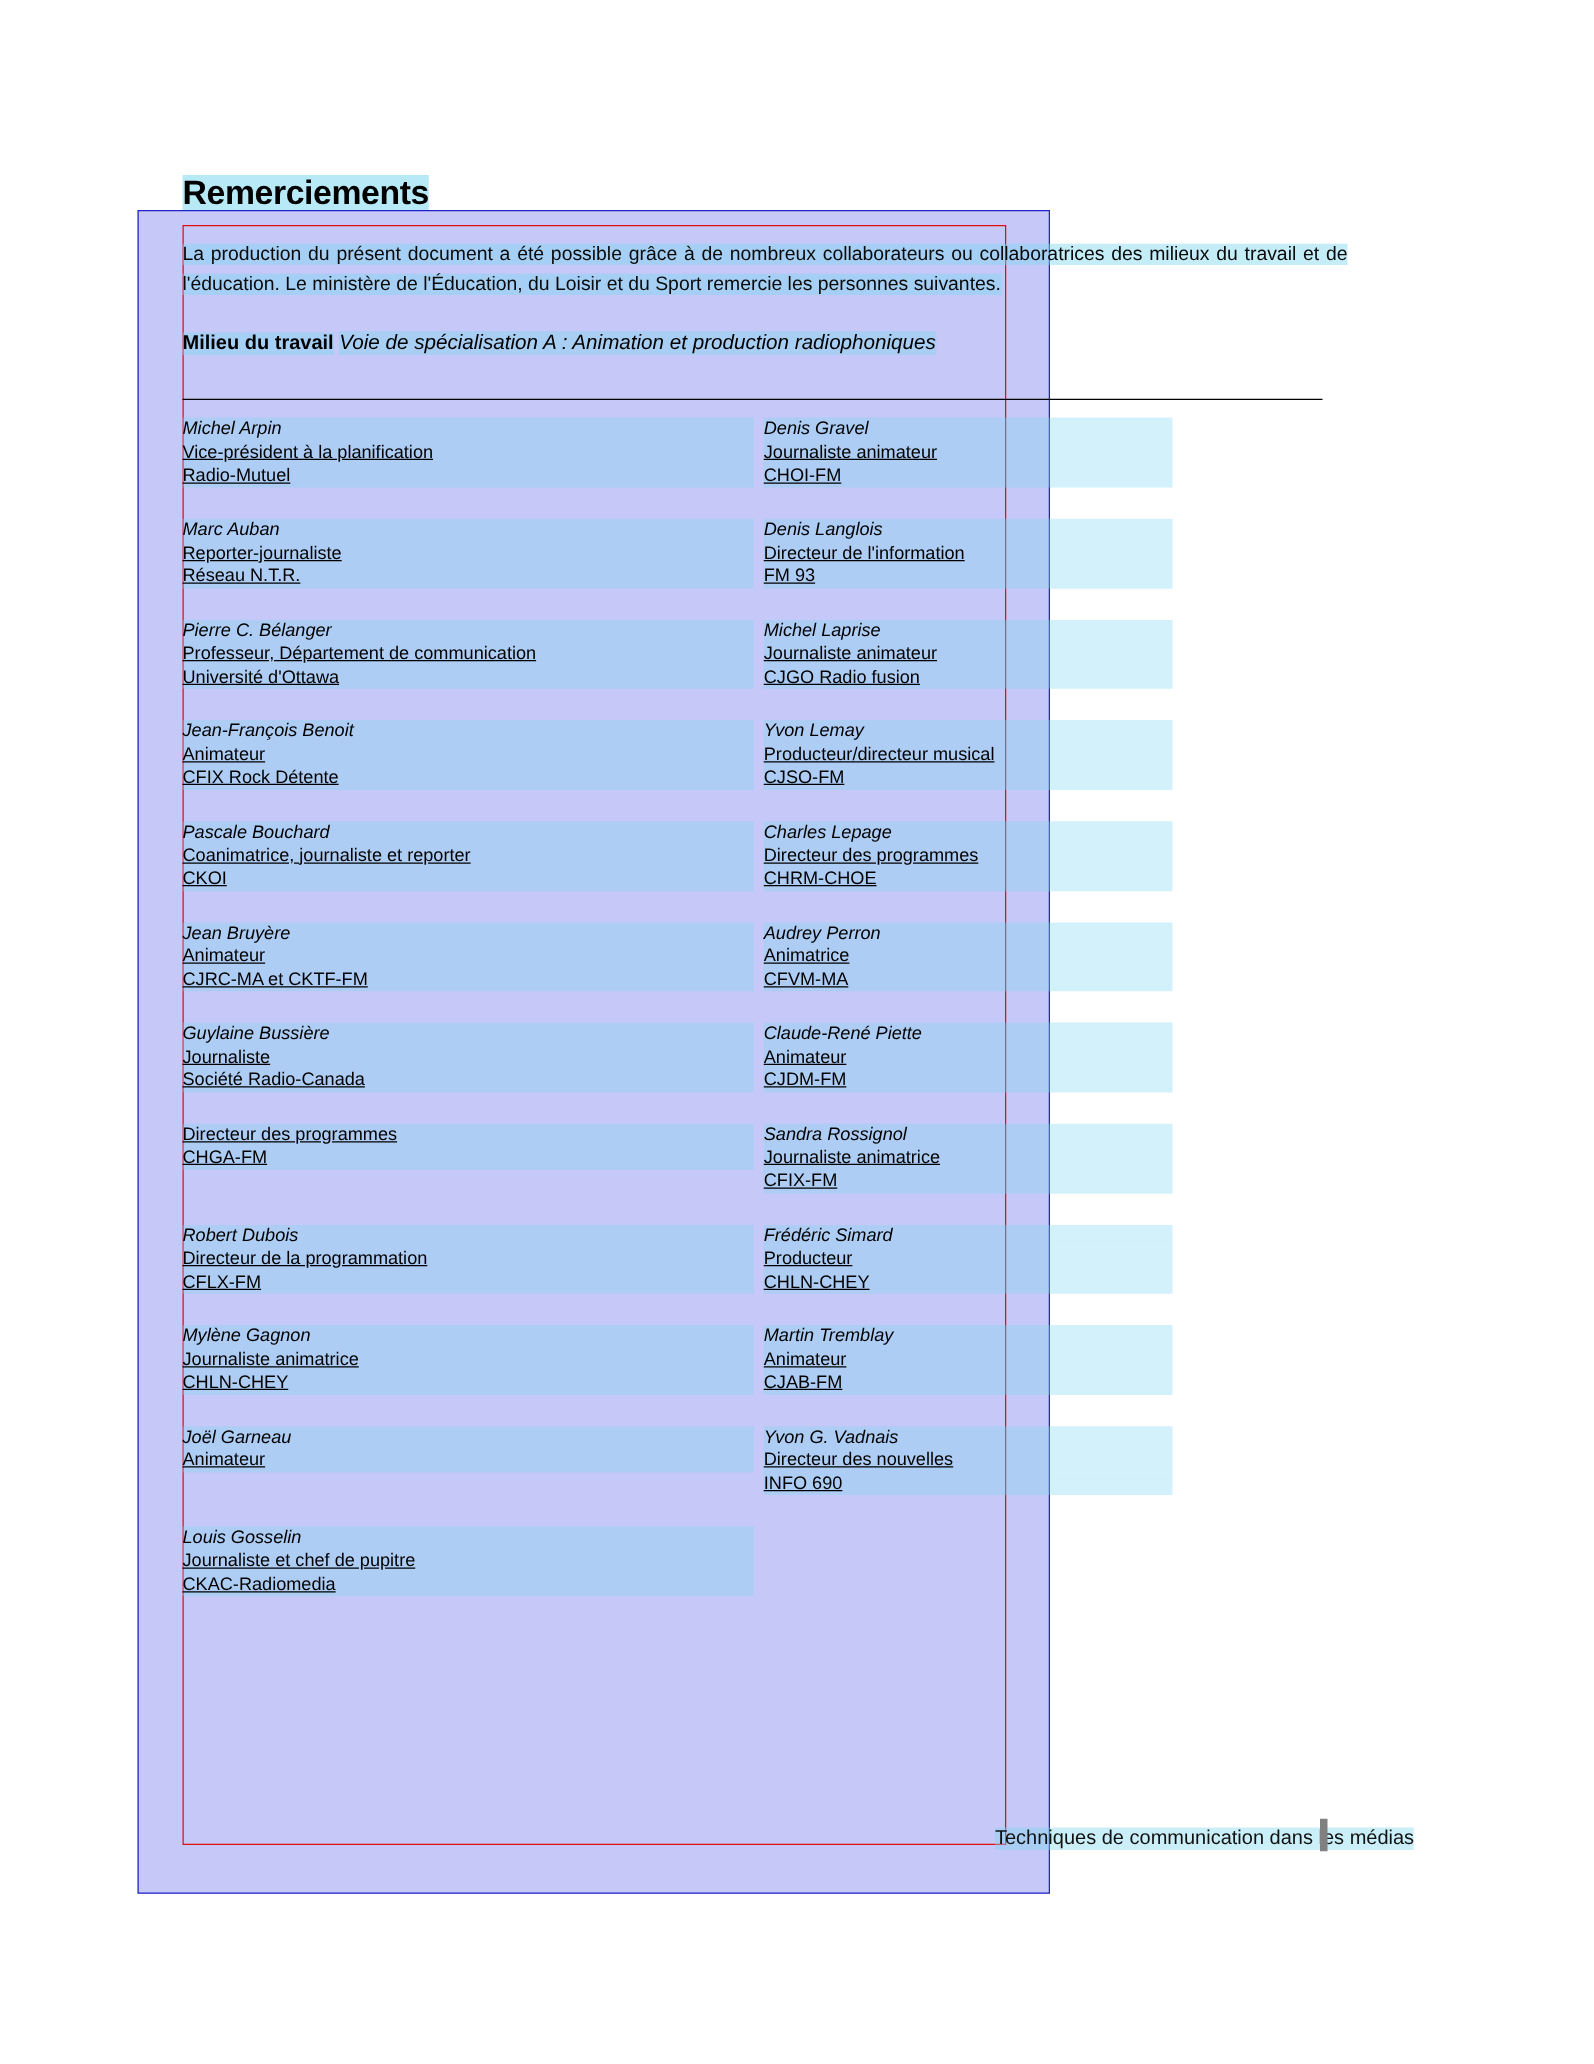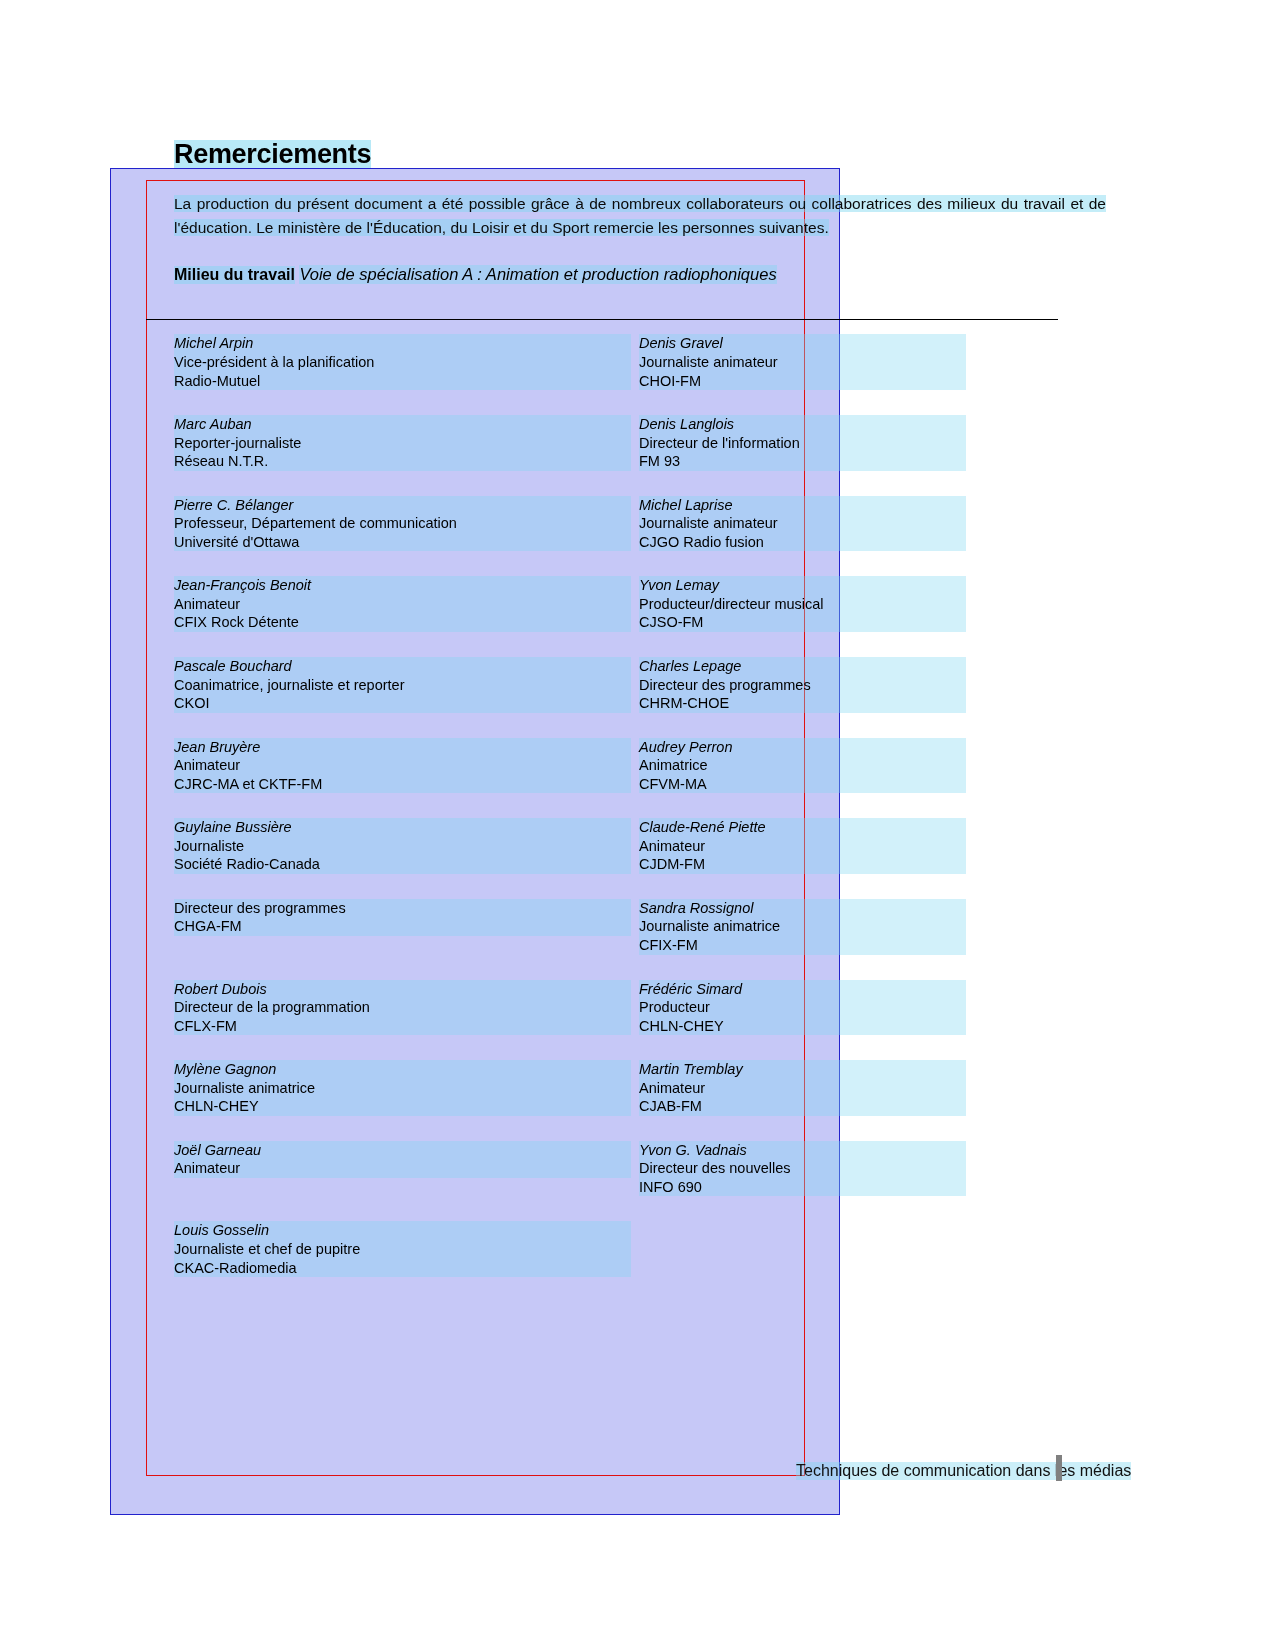--- a/index.html
+++ b/index.html
@@ -57,21 +57,20 @@
     height: 0;
     border-top: 1.2px solid #000000;
   }
 
   
   .content {
     position: absolute;
     left: 146px;
     top: 140px;
     width: 935px;
-    padding-left: 28px;
   }
 
   .doc-title {
     font-size: 27px;
     font-weight: bold;
     letter-spacing: -0.3px;
     color: #000;
     margin: 0 0 24px 0;
     display: inline-block;
     background: rgba(125, 215, 240, 0.55);
@@ -126,20 +125,21 @@
   .nm {
     font-size: 14.5px;
     font-style: italic;
     line-height: 1.28;
     display: block;
   }
   .ln {
     font-size: 14.5px;
     line-height: 1.28;
     display: block;
+    text-decoration: underline;
   }
   .hl2 { background: rgba(125, 215, 240, 0.35); }
 
   
   .footer {
     position: absolute;
     left: 796px;
     top: 1462px;
     font-size: 16px;
     color: #111;

